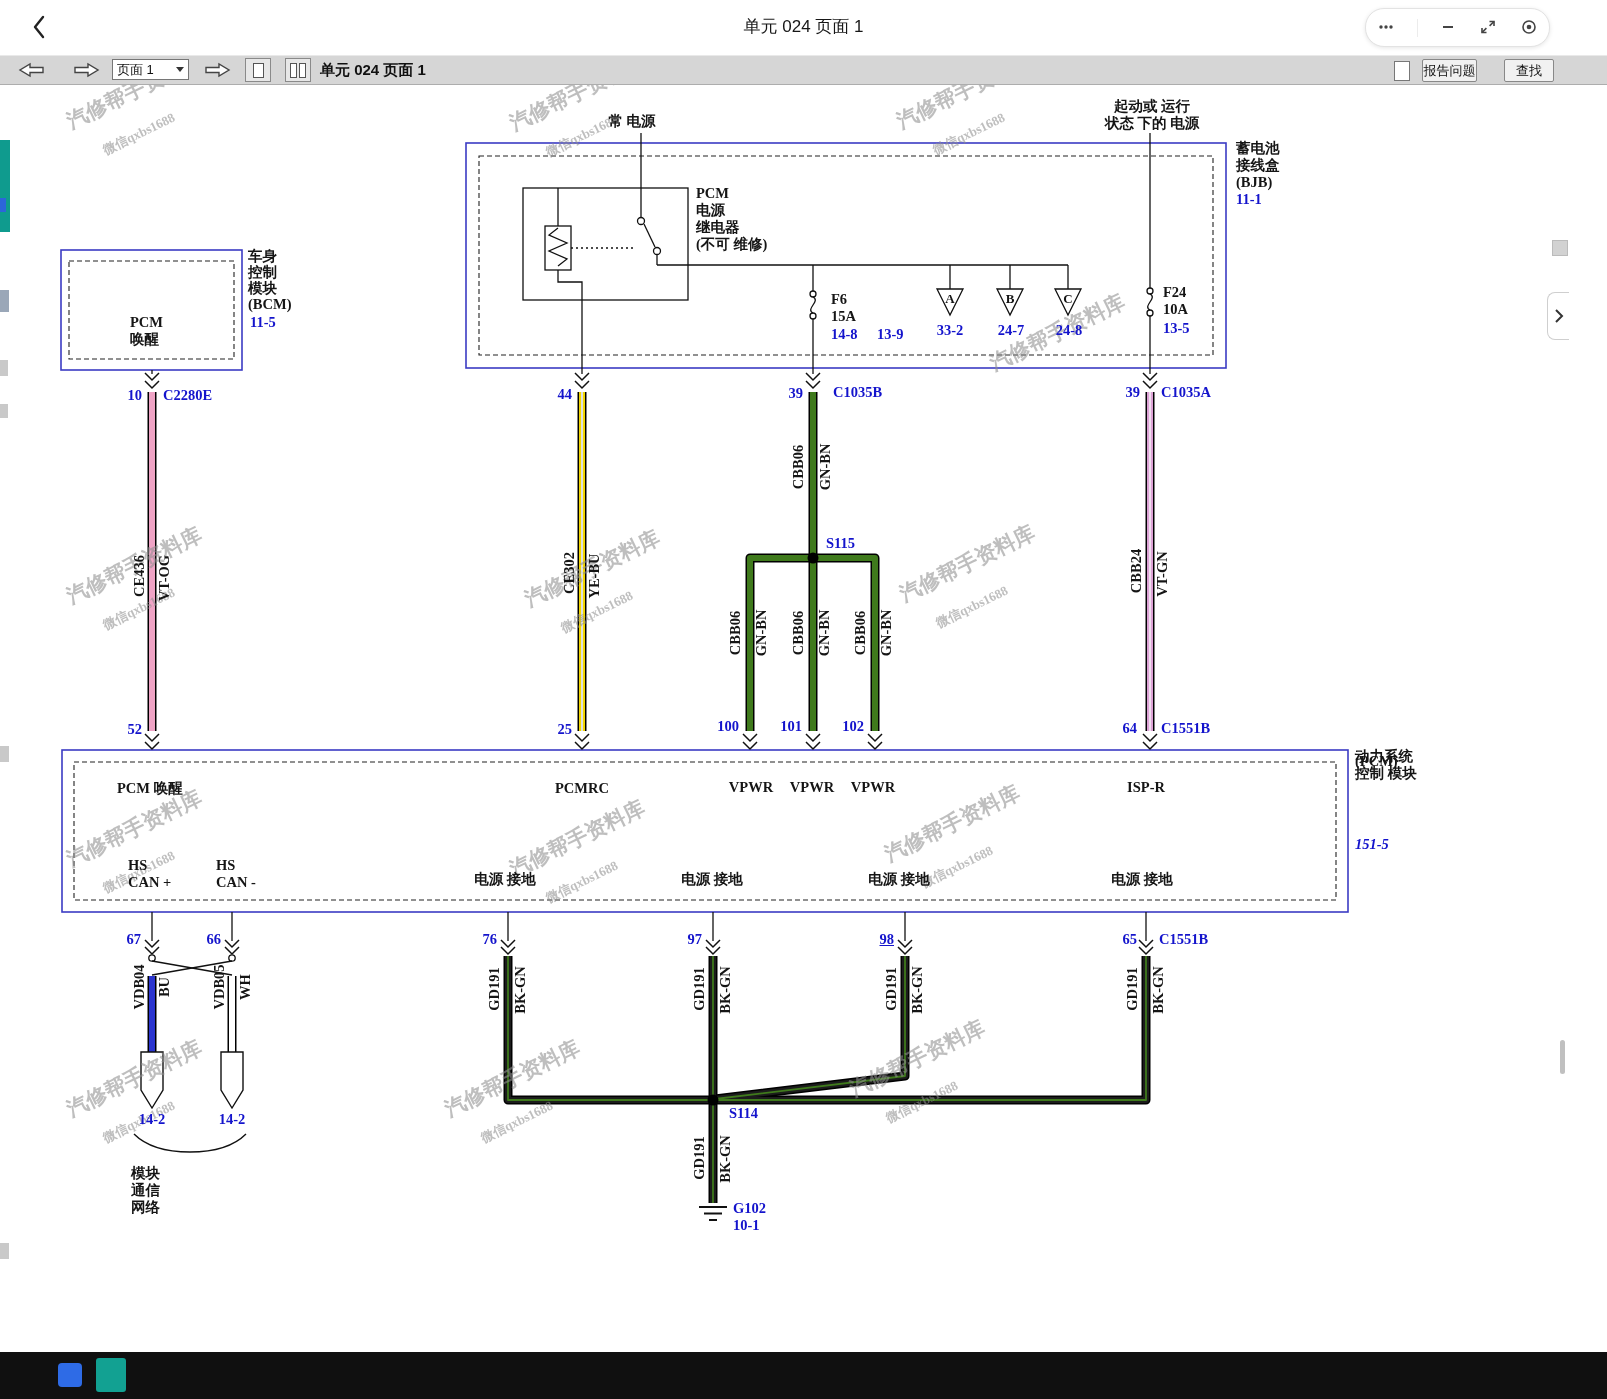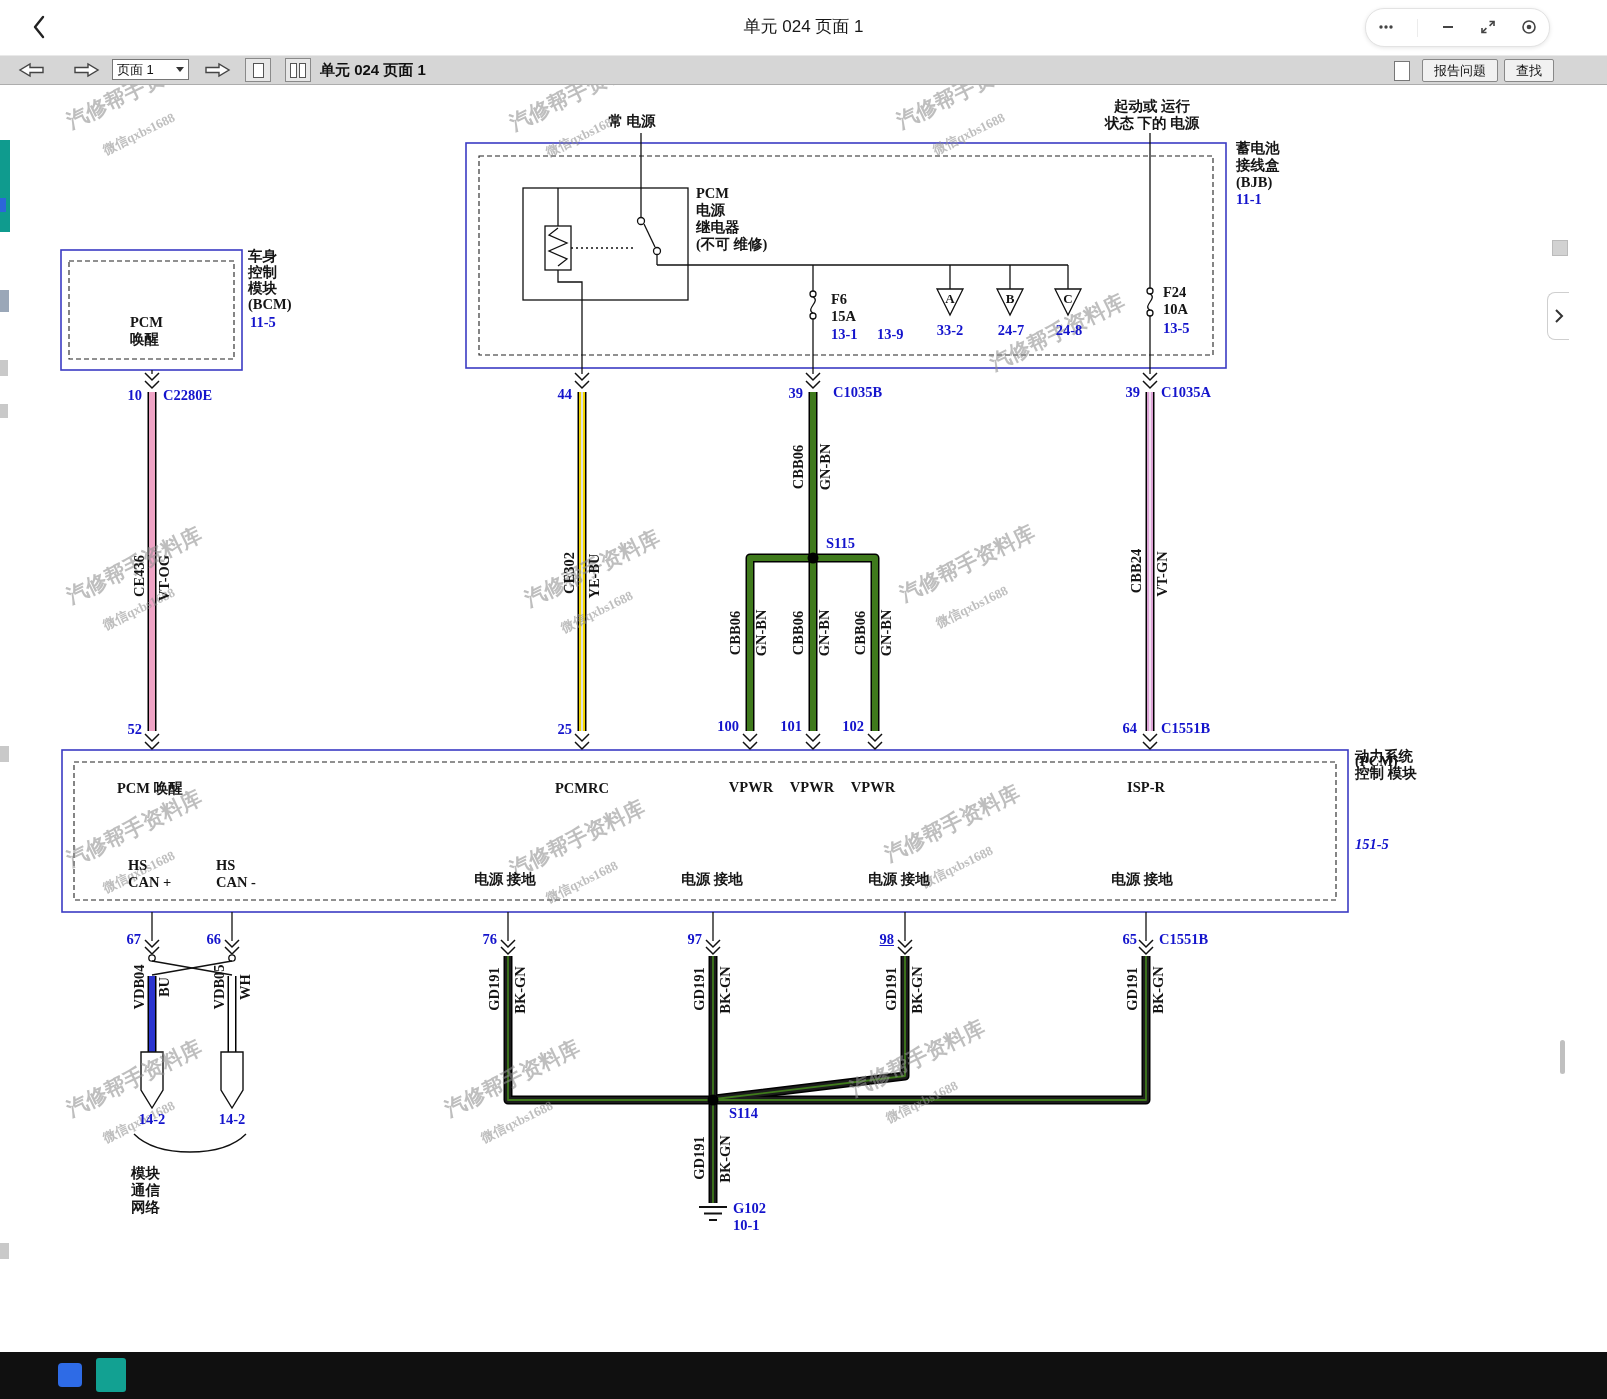--- a/index.html
+++ b/index.html
@@ -260,21 +260,21 @@
       <span class="dlb" style="left: 1236px; top: 141px;">蓄电池</span>
       <span class="dlb" style="left: 1236px; top: 158px;">接线盒</span>
       <span class="dlb" style="left: 1236px; top: 175px;">(BJB)</span>
       <span class="dlb bl" style="left: 1236px; top: 192px;">11-1</span>
       <span class="dlb" style="left: 696px; top: 186px;">PCM</span>
       <span class="dlb" style="left: 696px; top: 203px;">电源</span>
       <span class="dlb" style="left: 696px; top: 220px;">继电器</span>
       <span class="dlb" style="left: 696px; top: 237px;">(不可 维修)</span>
       <span class="dlb" style="left: 831px; top: 292px;">F6</span>
       <span class="dlb" style="left: 831px; top: 309px;">15A</span>
-      <span class="dlb bl" style="left: 831px; top: 327px;">13-1</span>
+      <span class="dlb bl" style="left: 831px; top: 327px;">14-8</span>
       <span class="dlb bl" style="left: 877px; top: 327px;">13-9</span>
       <span class="dlb ac" style="left: 950px; top: 292px; font-size: 13px;">A</span>
       <span class="dlb ac" style="left: 1010px; top: 292px; font-size: 13px;">B</span>
       <span class="dlb ac" style="left: 1068px; top: 292px; font-size: 13px;">C</span>
       <span class="dlb bl ac" style="left: 950px; top: 323px;">33-2</span>
       <span class="dlb bl ac" style="left: 1011px; top: 323px;">24-7</span>
       <span class="dlb bl ac" style="left: 1069px; top: 323px;">24-8</span>
       <span class="dlb" style="left: 1163px; top: 285px;">F24</span>
       <span class="dlb" style="left: 1163px; top: 302px;">10A</span>
       <span class="dlb bl" style="left: 1163px; top: 321px;">13-5</span>
@@ -425,21 +425,21 @@
     </button>
     <button class="icon-btn" style="left:245px">
       <span class="pg"></span>
     </button>
     <button class="icon-btn" style="left:285px">
       <span class="pg pg2"></span>
       <span class="pg pg2"></span>
     </button>
     <div class="doc-title">单元 024 页面 1</div>
     <span class="mini-page"></span>
-    <button class="win-btn" style="left:1422px;width:76px">报告问题</button>
+    <button class="win-btn" style="left:1422px;width:55px">报告问题</button>
     <button class="win-btn" style="left:1504px;width:50px">查找</button>
   </div>
 
   <span class="dock dock-teal"></span>
   <span class="dock dock-blue"></span>
   <span class="dock dock-a"></span>
   <span class="dock dock-b"></span>
   <span class="dock dock-c"></span>
   <span class="dock dock-d"></span>
   <span class="dock dock-e"></span>

